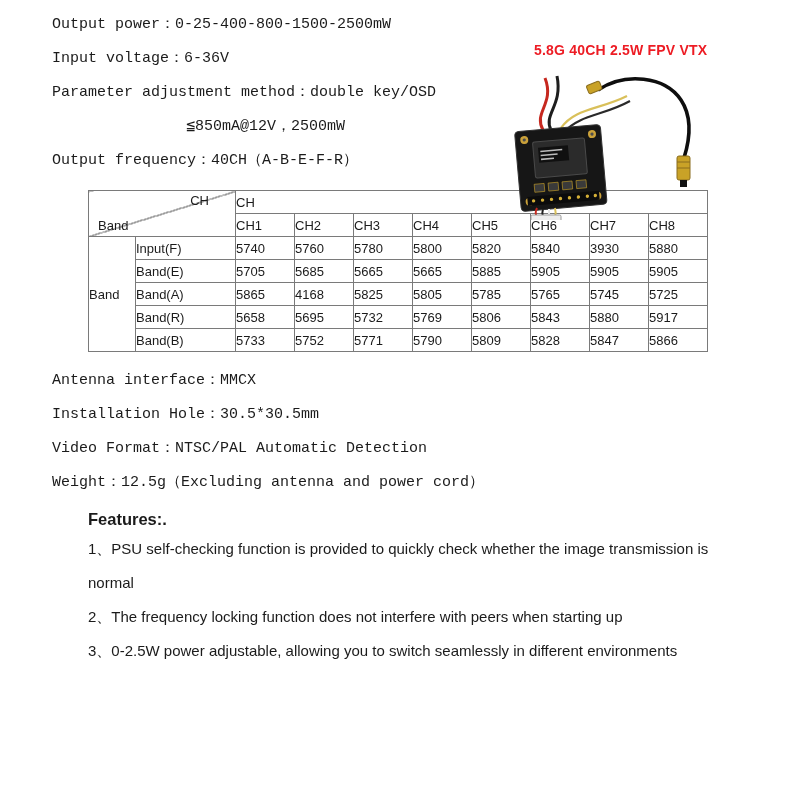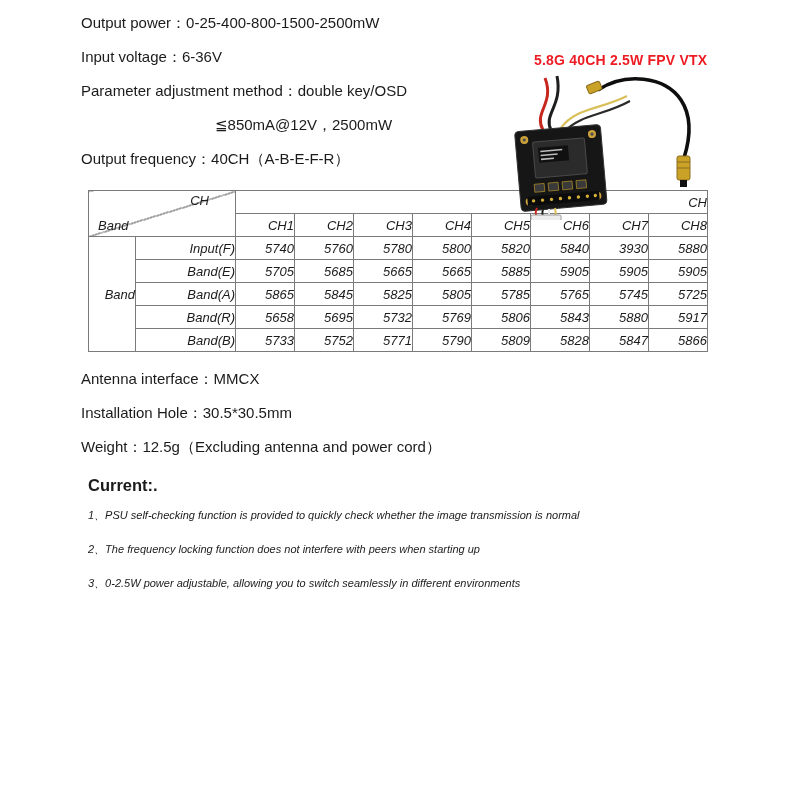--- a/index.html
+++ b/index.html
@@ -3,46 +3,46 @@
 <meta charset="utf-8">
 <style>
   * { box-sizing: border-box; }
   html,body { margin:0; padding:0; }
   body {
     width:800px; height:800px; background:#ffffff; color:#1b1b1b;
     font-family:"Liberation Sans","DejaVu Sans",sans-serif;
     position:relative; overflow:hidden;
   }
   #title { margin:16px 0 0 88px; font-size:17.5px; font-weight:bold; letter-spacing:.2px; }
-  .specs { margin-left:81px; }
+  .specs { margin-left:52px;font-family:Liberation Mono, monospace; }
   #specs-top { margin-top:6px; }
   .spec-line { height:34px; display:flex; align-items:center; font-size:15px; white-space:pre; }
   .spec-line.indent { padding-left:134px; }
 
   .product-label {
-    position:absolute; left:534px; top:52px;
+    position:absolute; left:534px; top:42px;
     color:#ed1c24; font-weight:bold; font-size:14px; letter-spacing:.2px;
   }
   .product-photo { position:absolute; left:503px; top:70px; width:215px; height:150px; }
 
   .table-wrap { margin:14px 0 0 88px; }
   #freq-table { border-collapse:collapse; table-layout:fixed; font-size:13px; color:#1b1b1b; }
-  #freq-table td { border:1px solid #7a7a7a; text-align:right; height:23px; padding:0;font-style:italic; }
+  #freq-table td { border:1px solid #7a7a7a; text-align:left; height:23px; padding:0; }
   .corner-cell {
     position:relative;
     background:linear-gradient(to bottom right,
       transparent calc(50% - 0.6px), #7a7a7a calc(50% - 0.6px),
       #7a7a7a calc(50% + 0.6px), transparent calc(50% + 0.6px));
   }
   .corner-ch { position:absolute; top:2px; right:26px; }
   .corner-band { position:absolute; bottom:3px; left:9px; }
 
   #specs-bottom { margin-top:10px;text-align:center; }
   #features-title { margin:12px 0 0 88px; font-size:16.5px; font-weight:bold; }
-  #features-list { margin:3px 0 0 88px; width:645px; font-size:11px; line-height:34px;font-style:italic; }
+  #features-list { margin:3px 0 0 88px; width:645px; font-size:15px; line-height:34px; }
   .feature-item { margin:0; }
 </style>
 </head>
 <body>
 
 <div class="page">
 
 
   <div class="product-label">5.8G 40CH 2.5W FPV VTX</div>
 
@@ -178,21 +178,21 @@
             <td>5665</td>
             <td>5665</td>
             <td>5885</td>
             <td>5905</td>
             <td>5905</td>
             <td>5905</td>
           </tr>
           <tr>
             <td>Band(A)</td>
             <td>5865</td>
-            <td>5845</td>
+            <td>4168</td>
             <td>5825</td>
             <td>5805</td>
             <td>5785</td>
             <td>5765</td>
             <td>5745</td>
             <td>5725</td>
           </tr>
           <tr>
             <td>Band(R)</td>
             <td>5658</td>
@@ -215,23 +215,24 @@
             <td>5847</td>
             <td>5866</td>
           </tr>
         </tbody>
       </table>
   </div>
 
   <div id="specs-bottom" class="specs">
       <div class="spec-line">Antenna interface：MMCX</div>
       <div class="spec-line">Installation Hole：30.5*30.5mm</div>
+      <div class="spec-line">Video Format：NTSC/PAL Automatic Detection</div>
       <div class="spec-line">Weight：12.5g（Excluding antenna and power cord）</div>
     </div>
 
-  <h2 id="features-title">Current:.</h2>
+  <h2 id="features-title">Features:.</h2>
   <div id="features-list">
       <div class="feature-item">1、PSU self-checking function is provided to quickly check whether the image transmission is normal</div>
       <div class="feature-item">2、The frequency locking function does not interfere with peers when starting up</div>
       <div class="feature-item">3、0-2.5W power adjustable, allowing you to switch seamlessly in different environments</div>
     </div>
 
 </div>
 
 </body></html>

